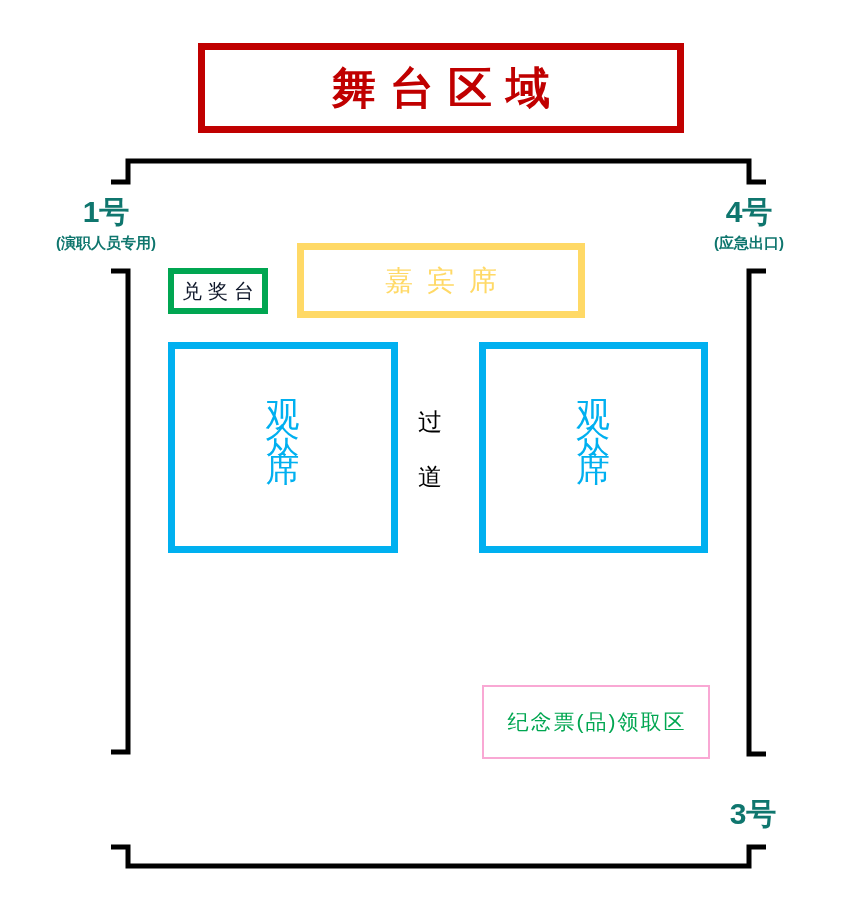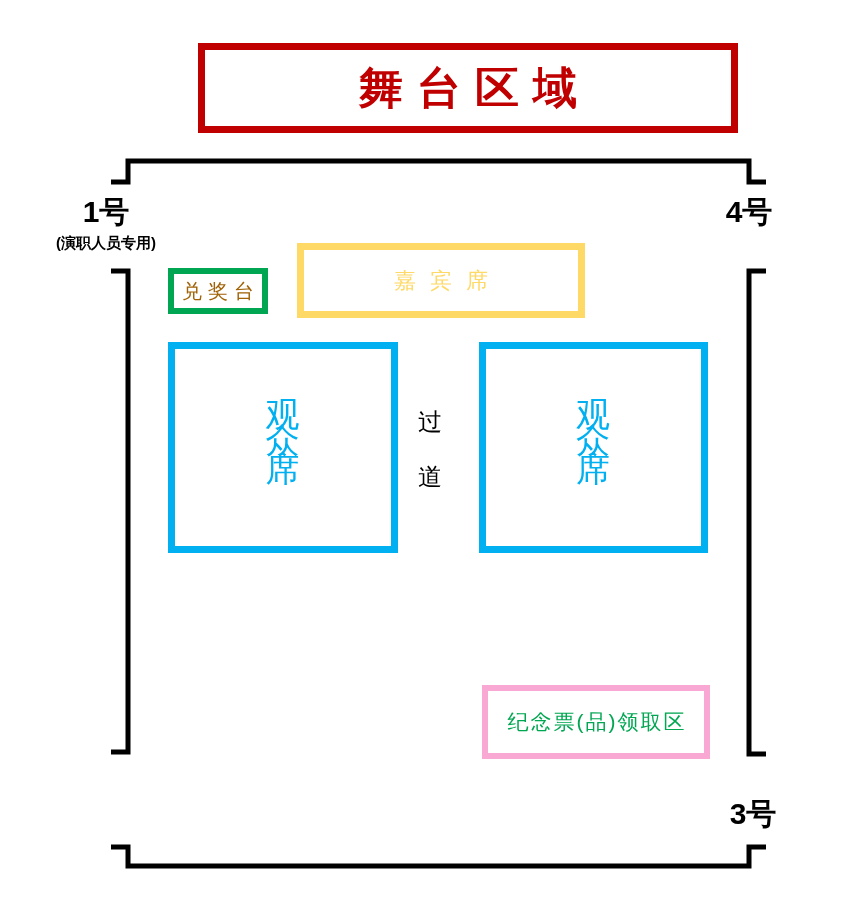--- a/index.html
+++ b/index.html
@@ -9,47 +9,47 @@
     width:865px;height:923px;
     background:#ffffff;
     font-family:"Liberation Sans", sans-serif;
     overflow:hidden;
   }
   .abs{position:absolute;}
   svg.outline{position:absolute;left:0;top:0;}
 
   
   .stage-box{
-    left:198px;top:43px;width:540px;height:90px;
+    left:198px;top:43px;width:486px;height:90px;
     border:7px solid #c00000;
     display:flex;align-items:center;justify-content:center;
     color:#c00000;font-size:44px;font-weight:bold;
     letter-spacing:14px;padding-left:14px;
   }
 
   
-  .door-label{color:#000000;text-align:center;}
+  .door-label{color:#0f766e;text-align:center;}
   .door-number{font-size:30px;line-height:33px;font-weight:bold;}
   .door-note{font-size:15px;line-height:30px;font-weight:bold;}
   .door-1{left:8px;top:195px;width:196px;}
   .door-4{left:651px;top:195px;width:196px;}
   .door-2{left:27px;top:771px;width:196px;}
   .door-3{left:655px;top:797px;width:196px;}
 
   
   .zone{display:flex;align-items:center;justify-content:center;}
   .prize-desk{
     left:168px;top:268px;width:100px;height:46px;
-    border:6px solid #00a651;color:#a16207;
+    border:6px solid #00a651;color:#0f172a;
     font-size:20px;letter-spacing:6px;padding-left:6px;
   }
   .guest-seats{
     left:297px;top:243px;width:288px;height:75px;
     border:7px solid #ffd966;color:#ffd966;
-    font-size:22px;letter-spacing:14px;padding-left:14px;
+    font-size:28px;letter-spacing:14px;padding-left:14px;
   }
   .audience{
     top:342px;width:230px;height:211px;
     border:7px solid #00b0f0;color:#00b0f0;
     display:flex;justify-content:center;align-items:flex-start;
     padding-top:22px;
   }
   .audience-left{left:168px;}
   .audience-right{left:479px;width:229px;}
   .vtext{
@@ -57,21 +57,21 @@
     font-size:34px;letter-spacing:26px;
   }
   .aisle{
     left:407px;top:390px;width:46px;height:130px;
     display:flex;justify-content:center;align-items:flex-start;
     color:#000000;
   }
   .aisle .vtext{font-size:24px;letter-spacing:56px;}
   .souvenir{
     left:482px;top:685px;width:228px;height:74px;
-    border:6px solid #f9a8d4;color:#00a651;
+    border:2px solid #f9a8d4;color:#00a651;
     font-size:21px;letter-spacing:2px;padding-left:2px;
   }
 </style>
 </head>
 <body>
 
 <div class="canvas">
 
   <div class="abs stage-box">
     <span>舞台区域</span>
@@ -84,20 +84,21 @@
              M111 752 H128 V271 H111" fill="none" stroke="#000000" stroke-width="5"></path>
   </svg>
 
   <div class="abs door-label door-1">
     <div class="door-number">1号</div>
     <div class="door-note">(演职人员专用)</div>
   </div>
 
   <div class="abs door-label door-4">
     <div class="door-number">4号</div>
+    <div class="door-note">(应急出口)</div>
   </div>
 
 
   <div class="abs door-label door-3">
     <div class="door-number">3号</div>
   </div>
 
   <div class="abs zone prize-desk">
     <span>兑奖台</span>
   </div>

